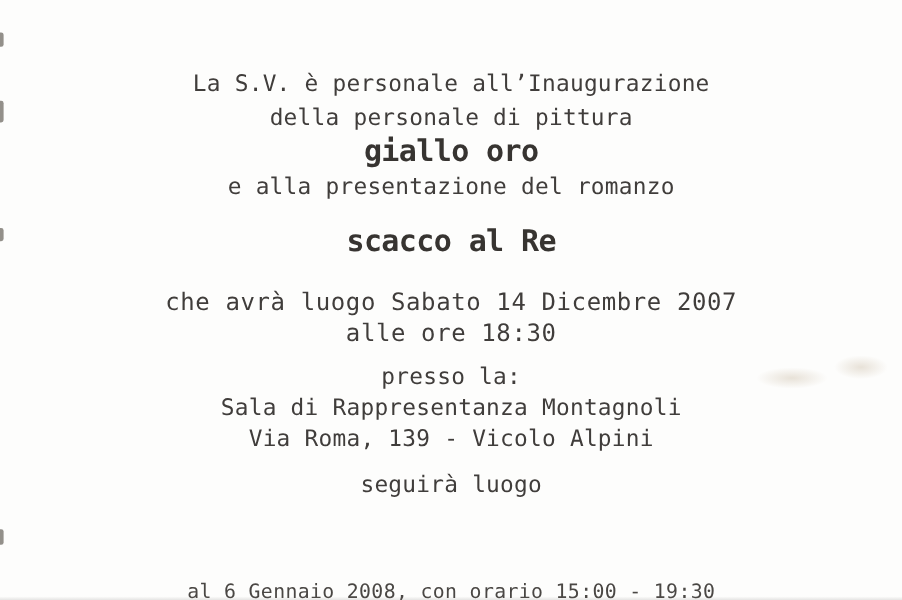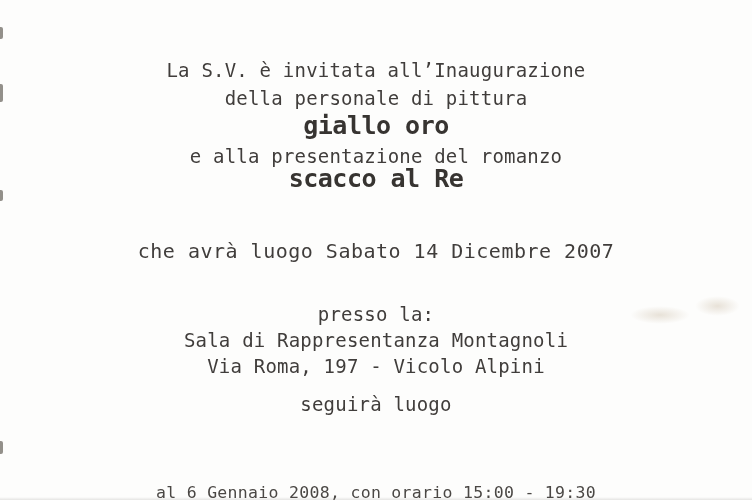--- a/index.html
+++ b/index.html
@@ -68,35 +68,36 @@
     width: 100%;
     height: 3px;
     background: linear-gradient(to bottom, rgba(0,0,0,0), rgba(120,118,114,0.18));
   }
 </style>
 </head>
 <body>
 
 <div class="card">
 
-  <div class="line body" style="top: 60px;">La S.V. è invitata all’Inaugurazione</div>
+  <div class="line body" style="top: 60px;">La S.V. è personale all’Inaugurazione</div>
   <div class="line body" style="top: 88px;">della personale di pittura</div>
 
   <div class="line big-bold" style="top: 112px;">giallo oro</div>
 
   <div class="line body" style="top: 146px;">e alla presentazione del romanzo</div>
 
-  <div class="line big-bold" style="top: 165px;">scacco al Re</div>
+  <div class="line big-bold" style="top: 187px;">scacco al Re</div>
 
 
   <div class="line date" style="top: 240px;">che avrà luogo Sabato 14 Dicembre 2007</div>
+  <div class="line date" style="top: 266px;">alle ore 18:30</div>
 
   <div class="line body" style="top: 304px;">presso la:</div>
   <div class="line body" style="top: 330px; text-align: center;">Sala di Rappresentanza Montagnoli</div>
-  <div class="line body" style="top: 356px;">Via Roma, 197 - Vicolo Alpini</div>
+  <div class="line body" style="top: 356px;">Via Roma, 139 - Vicolo Alpini</div>
 
   <div class="line body" style="top: 394px;">seguirà luogo</div>
 
   <div class="line small" style="top: 465px; margin-top: 19px;">al 6 Gennaio 2008, con orario 15:00 - 19:30</div>
 
   <div class="edge-mark" style="top: 27px;  height: 12px;"></div>
   <div class="edge-mark" style="top: 84px;  height: 18px;"></div>
   <div class="edge-mark" style="top: 190px; height: 11px;"></div>
   <div class="edge-mark" style="top: 441px; height: 13px;"></div>
 

